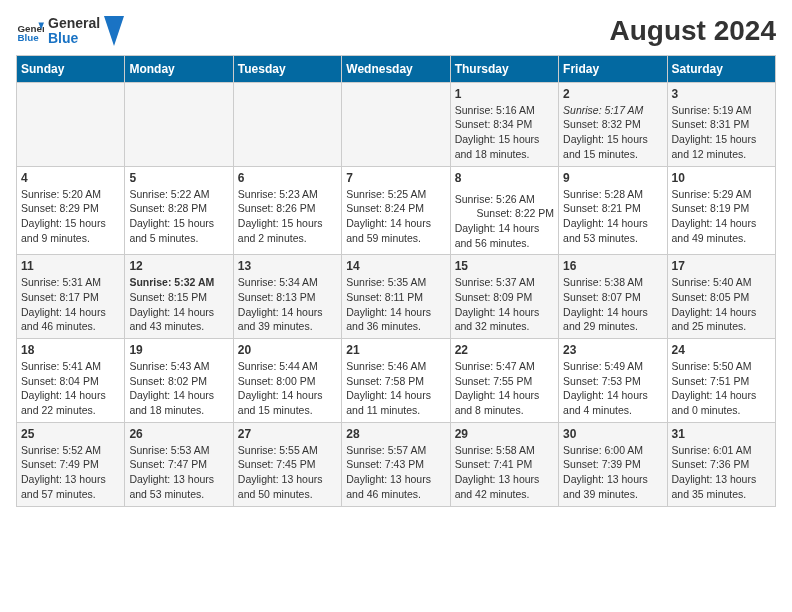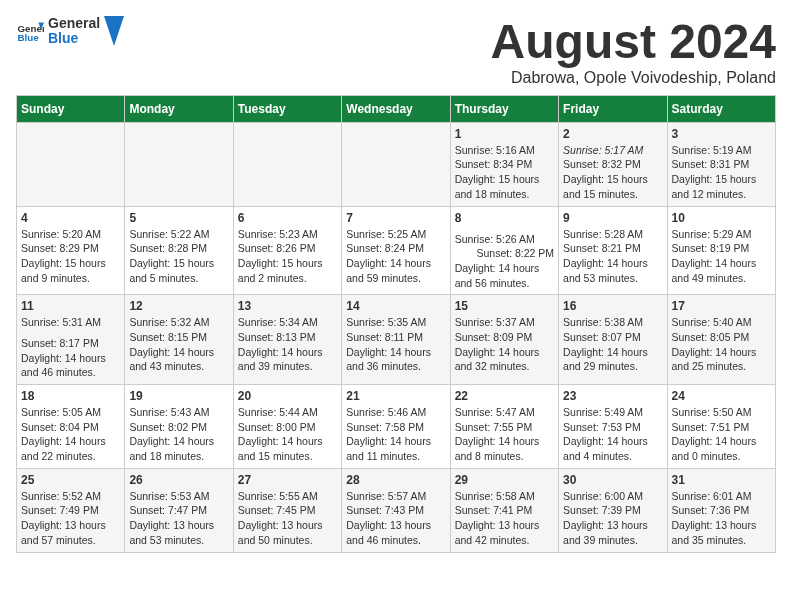--- a/index.html
+++ b/index.html
@@ -22,37 +22,37 @@
       gap: 4px;
     }
     .logo-icon {
       width: 28px;
       height: 28px;
     }
     .title-area {
       text-align: right;
     }
     .main-title {
-      font-size: 48px;
+      font-size: 28px;
       font-weight: bold;
       color: #333;
       line-height: 1.1;
     }
     .subtitle {
       font-size: 16px;
       color: #333;
       font-weight: normal;
     }
     table {
       width: 100%;
       border-collapse: collapse;
       font-size: 11px;
     }
     thead tr th {
-      background-color: #15803d;
+      background-color: #0369a1;
       color: #fff;
       padding: 6px 4px;
       text-align: left;
       font-size: 12px;
       font-weight: bold;
       border: 1px solid #ccc;
     }
     tbody tr td {
       border: 1px solid #ccc;
       padding: 4px;
@@ -94,21 +94,20 @@
     <div>
       <div style="font-size:14px; font-weight:bold; color:#333; line-height:1.1;">General</div>
       <div style="font-size:14px; font-weight:bold; color:#1a73c4; line-height:1.1;">Blue</div>
     </div>
     <svg width="20" height="30" viewBox="0 0 20 30">
       <polygon points="0,0 20,0 10,30" fill="#1a73c4"></polygon>
     </svg>
   </div>
   <div class="title-area">
     <div class="main-title">August 2024</div>
-    <div class="subtitle">Dabrowa, Opole Voivodeship, Poland</div>
   </div>
 </div>
 
 <table>
   <thead>
     <tr>
     <th>Sunday</th>
         <th>Monday</th>
         <th>Tuesday</th>
         <th>Wednesday</th>
@@ -204,28 +203,28 @@
             <span style="display: block; line-height: 1.4;">Sunset: 8:19 PM</span>
             <span style="display: block; line-height: 1.4;">Daylight: 14 hours and 49 minutes.</span>
           </div>
         </td>
       </tr>
       <tr>
         <td>
           <span class="day-number">11</span>
           <div class="day-info">
             <span style="display: block; line-height: 1.4;">Sunrise: 5:31 AM</span>
-            <span style="display: block; line-height: 1.4; margin-top: 6px;">Sunset: 8:17 PM</span>
+            <span style="display: block; line-height: 1.4;">Sunset: 8:17 PM</span>
             <span style="display: block; line-height: 1.4;">Daylight: 14 hours and 46 minutes.</span>
           </div>
         </td>
         <td>
           <span class="day-number">12</span>
           <div class="day-info">
-            <span style="display: block; line-height: 1.4;">Sunrise: 5:32 AM</span>
+            <span style="display: block; line-height: 1.4; font-weight: bold;">Sunrise: 5:32 AM</span>
             <span style="display: block; line-height: 1.4;">Sunset: 8:15 PM</span>
             <span style="display: block; line-height: 1.4;">Daylight: 14 hours and 43 minutes.</span>
           </div>
         </td>
         <td>
           <span class="day-number">13</span>
           <div class="day-info">
             <span style="display: block; line-height: 1.4;">Sunrise: 5:34 AM</span>
             <span style="display: block; line-height: 1.4;">Sunset: 8:13 PM</span>
             <span style="display: block; line-height: 1.4;">Daylight: 14 hours and 39 minutes.</span>
@@ -261,21 +260,21 @@
             <span style="display: block; line-height: 1.4;">Sunrise: 5:40 AM</span>
             <span style="display: block; line-height: 1.4;">Sunset: 8:05 PM</span>
             <span style="display: block; line-height: 1.4;">Daylight: 14 hours and 25 minutes.</span>
           </div>
         </td>
       </tr>
       <tr>
         <td>
           <span class="day-number">18</span>
           <div class="day-info">
-            <span style="display: block; line-height: 1.4;">Sunrise: 5:05 AM</span>
+            <span style="display: block; line-height: 1.4;">Sunrise: 5:41 AM</span>
             <span style="display: block; line-height: 1.4;">Sunset: 8:04 PM</span>
             <span style="display: block; line-height: 1.4;">Daylight: 14 hours and 22 minutes.</span>
           </div>
         </td>
         <td>
           <span class="day-number">19</span>
           <div class="day-info">
             <span style="display: block; line-height: 1.4;">Sunrise: 5:43 AM</span>
             <span style="display: block; line-height: 1.4;">Sunset: 8:02 PM</span>
             <span style="display: block; line-height: 1.4;">Daylight: 14 hours and 18 minutes.</span>

